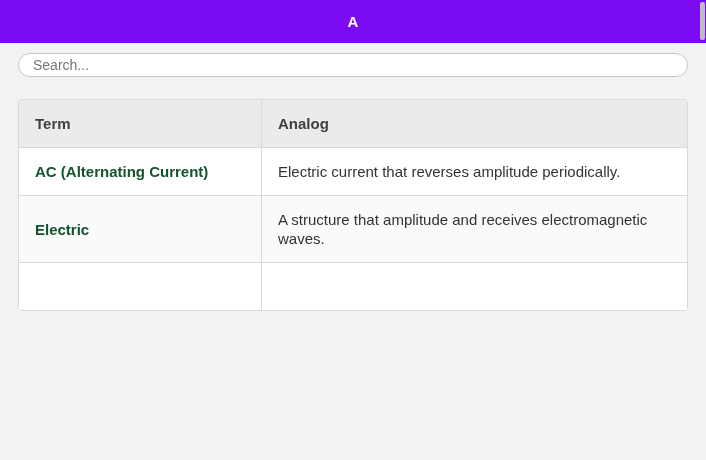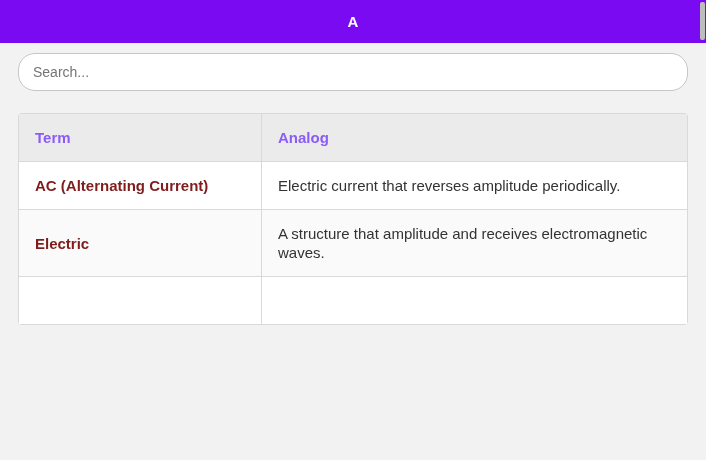--- a/index.html
+++ b/index.html
@@ -41,21 +41,21 @@
     background: #bdbdbd;
     border-radius: 2px;
     z-index: 20;
   }
 
   
   .search-input {
     display: block;
     margin: 10px 18px 0 18px;
     width: 670px;
-    height: 38px;
+    height: 24px;
     background: #ffffff;
     border: 1px solid #c6c6c6;
     border-radius: 17px;
     padding: 0 14px;
     font-size: 14px;
     color: #333333;
     outline: none;
     font-family: "Liberation Sans", sans-serif;
   }
   .search-input::placeholder { color: #757575; }
@@ -79,23 +79,23 @@
     border: 1px solid #d9d9d9;
     text-align: left;
     padding: 14px 16px;
     vertical-align: middle;
     line-height: 19px;
     overflow: hidden;
   }
   th {
     background: #ebebeb;
     font-weight: bold;
-    color: #8b5cf6;
+    color: #404040;
   }
-  td.term { font-weight: bold; color: #7f1d1d; }
+  td.term { font-weight: bold; color: #14532d; }
   tbody tr:nth-child(even) { background: #fafafa; }
   tbody tr.partial td { height: 48px; }
 </style>
 </head>
 <body>
 
 <div class="app">
 
   <header class="appbar">
     <h1 class="title">A</h1>

